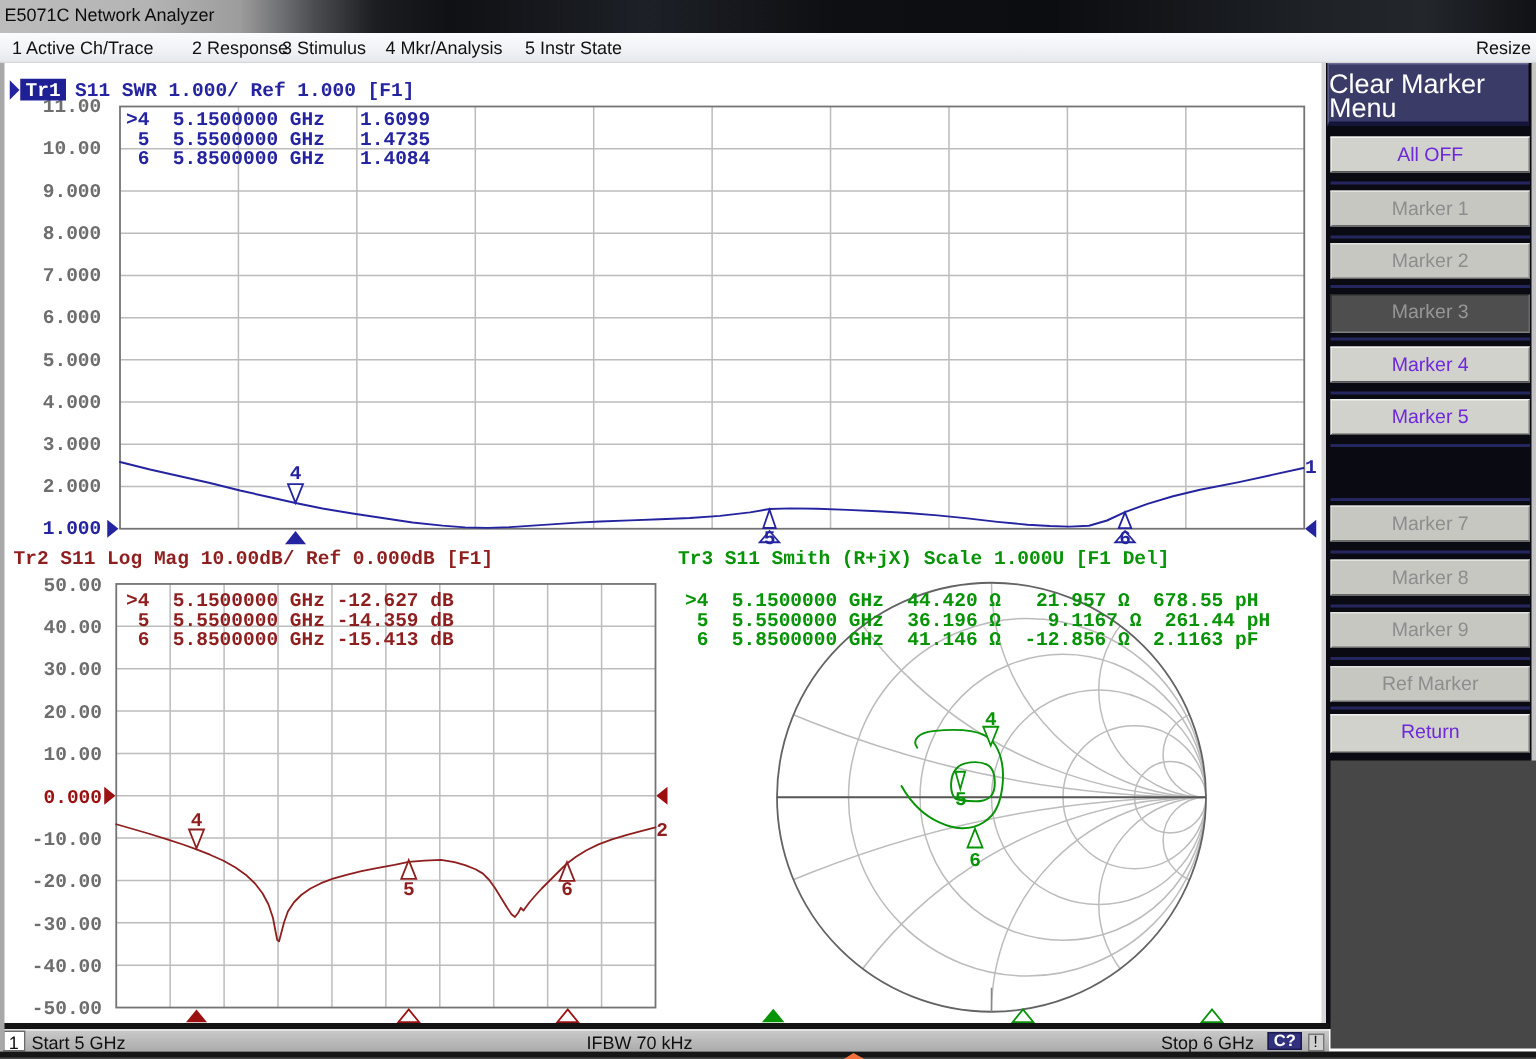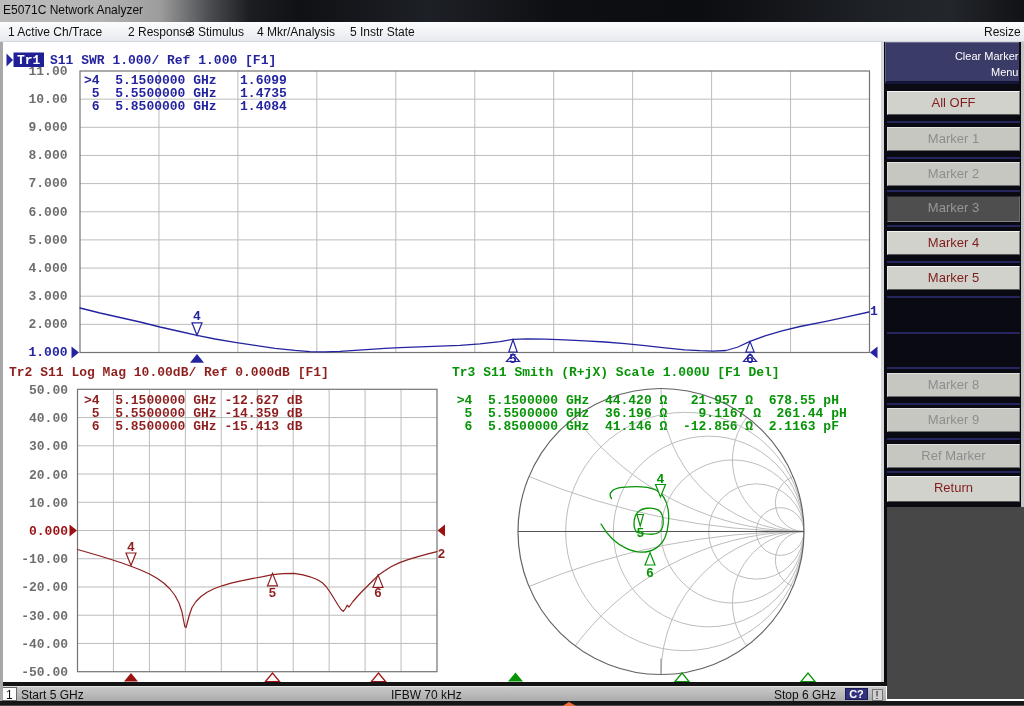--- a/index.html
+++ b/index.html
@@ -12,23 +12,23 @@
   background:linear-gradient(180deg,#fbfcfd 0%,#f1f3f6 55%,#e6e9ee 100%);
   border-bottom:1px solid #d4d7db; font-size:12px; color:#111; }
 #menubar span { position:absolute; top:3px; }
 #mainsvg { position:absolute; left:0; top:42px; }
 #sidebg { position:absolute; left:884px; top:42px; width:140px; height:644px; background:#0a0a12; }
 #sideedge { position:absolute; left:881px; top:42px; width:3px; height:644px; background:#d8d8d8; }
 #rightedge { position:absolute; left:1021px; top:42px; width:3px; height:466px; background:#c4c4c4; }
 #sidegray { position:absolute; left:886.5px; top:507px; width:137.5px; height:192px; background:#474747; }
 #skhead { position:absolute; left:885px; top:41.5px; width:133.5px; height:42.5px;
   background:#3b3b68; border-top:1px solid #6a6a94; border-left:1px solid #5c5c88;
-  border-bottom:3px solid #15153a; color:#fff; font-size:11px; text-align:right; padding-top:5px; line-height:16.5px; }
+  border-bottom:3px solid #15153a; color:#fff; font-size:18px; text-align:left; padding-top:5px; line-height:16.5px; }
 #btns { position:absolute; left:884px; top:42px; width:140px; height:644px; }
-.btn { position:absolute; left:3px; width:133px; background:#d2d2cc; color:#7f1d1d;
+.btn { position:absolute; left:3px; width:133px; background:#d2d2cc; color:#6d28d9;
   font-size:13px; text-align:center; line-height:22px;
   border-top:1.5px solid #f2f2f0; border-left:1.5px solid #e8e8e4;
   border-bottom:1.5px solid #565656; border-right:1.5px solid #7c7c7c; }
 .btn.dis { background:#c7c7c2; color:#8d8d8d; border-top-color:#e2e2de; border-left-color:#d8d8d4;
   border-bottom-color:#6a6a6a; border-right-color:#8c8c8c; }
 .btn.prs { background:#4e4e4e; color:#979797; border-top-color:#2a2a2a; border-left-color:#333;
   border-bottom-color:#808080; border-right-color:#6a6a6a; }
 .sep { position:absolute; left:3px; width:133px; height:2px; background:#26265e; }
 #stdark { position:absolute; left:0; top:682px; width:886px; height:3.5px; background:#141414; }
 #statusbar { position:absolute; left:0; top:685.5px; width:886px; height:15px;
@@ -196,20 +196,21 @@
 <div id="rightedge"></div>
 <div id="sidegray"></div>
 <div id="skhead">Clear Marker<br>Menu</div>
 <div id="btns">
 <div class="btn" style="top:49px;height:24px">All OFF</div>
 <div class="btn dis" style="top:84.5px;height:24px">Marker 1</div>
 <div class="btn dis" style="top:120px;height:24px">Marker 2</div>
 <div class="btn prs" style="top:153.5px;height:26px">Marker 3</div>
 <div class="btn" style="top:188.5px;height:24px">Marker 4</div>
 <div class="btn" style="top:224px;height:24px">Marker 5</div>
+<div class="btn dis" style="top:295px;height:24px">Marker 7</div>
 <div class="btn dis" style="top:330.5px;height:24px">Marker 8</div>
 <div class="btn dis" style="top:366px;height:24px">Marker 9</div>
 <div class="btn dis" style="top:401.5px;height:24px">Ref Marker</div>
 <div class="btn" style="top:434px;height:26px">Return</div>
 <div class="sep" style="top:79px"></div>
 <div class="sep" style="top:114.5px"></div>
 <div class="sep" style="top:148px"></div>
 <div class="sep" style="top:183px"></div>
 <div class="sep" style="top:218.5px"></div>
 <div class="sep" style="top:254px"></div>

